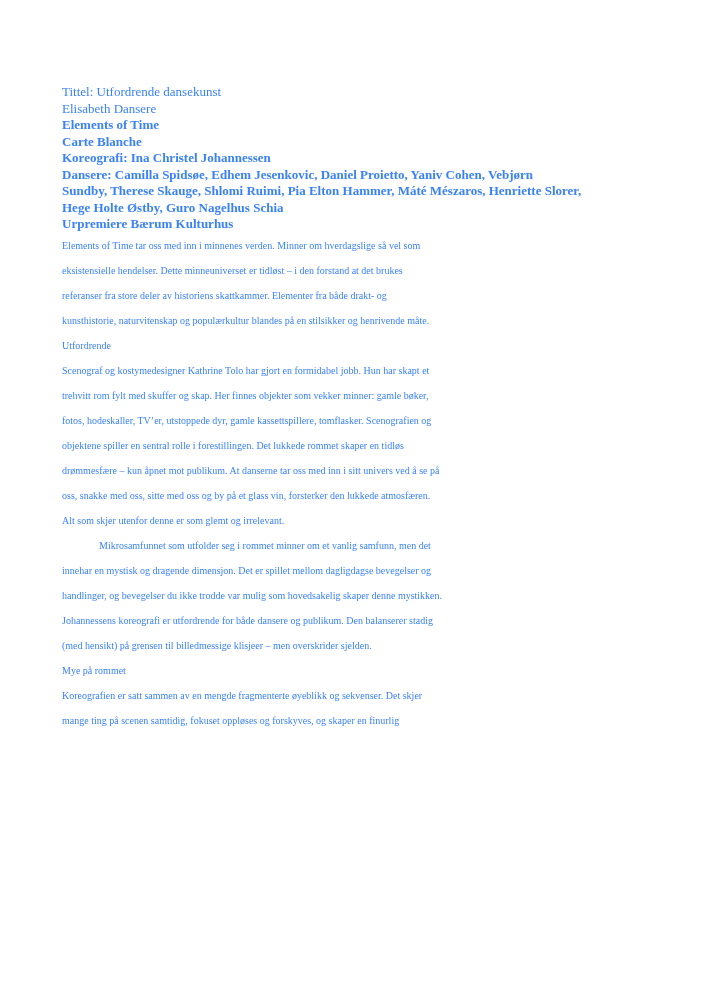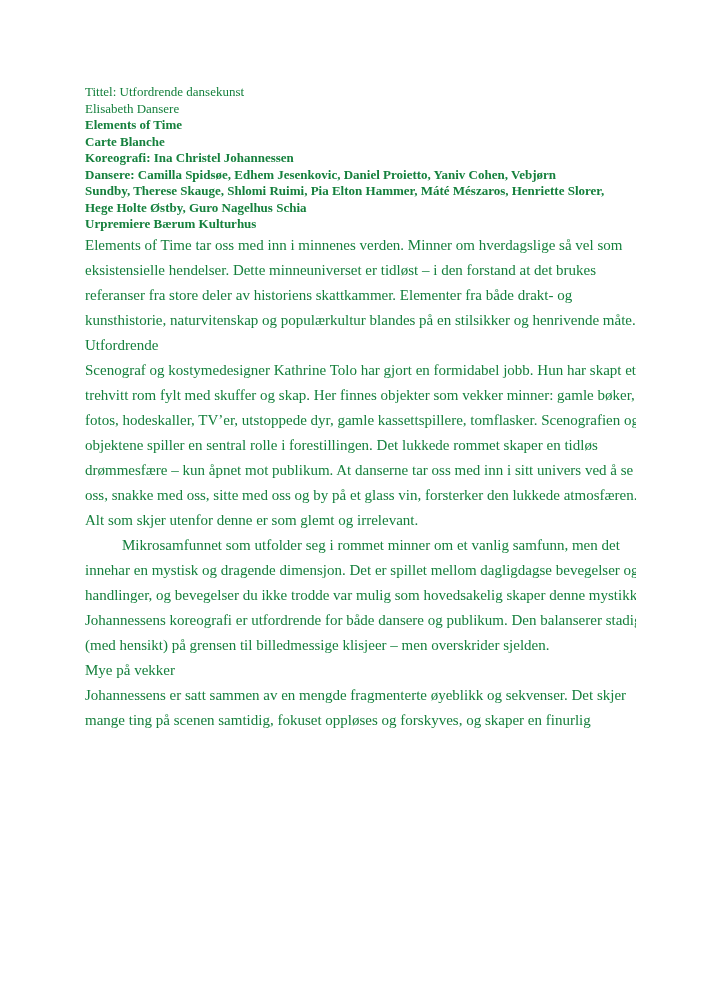--- a/index.html
+++ b/index.html
@@ -6,36 +6,36 @@
     margin: 0;
     padding: 0;
     background: #ffffff;
   }
   .page {
     position: relative;
     box-sizing: border-box;
     width: 636px;
     height: 1000px;
     background: #ffffff;
-    color: #15803d;
-    padding: 84px 60px 0 85px;
+    color: #3b82f6;
+    padding: 84px 60px 0 62px;
     overflow: hidden;
     font-family: "Liberation Serif", "DejaVu Serif", serif;
     -webkit-font-smoothing: antialiased;
   }
   .page p {
     margin: 0;
     white-space: pre; 
   }
   .single {
     font-size: 13px;
     line-height: 16.5px;
   }
   .body {
-    font-size: 15px;
+    font-size: 10px;
     line-height: 25px;
   }
   .gap-s  { margin-top: 17px; }   
   .gap-s2 { margin-top: 16.5px; font-weight: bold; }
   .gap-l  { margin-top: 42px; }   
   .gap-m  { margin-top: 24px; }   
   .gap-m2 { margin-top: 20px; }
   .indent-first { text-indent: 37px; font-family: Liberation Serif, serif; } 
 </style>
 </head>
@@ -70,18 +70,18 @@
 drømmesfære – kun åpnet mot publikum. At danserne tar oss med inn i sitt univers ved å se på
 oss, snakke med oss, sitte med oss og by på et glass vin, forsterker den lukkede atmosfæren.
 Alt som skjer utenfor denne er som glemt og irrelevant.</p>
 
   <p class="body indent-first">Mikrosamfunnet som utfolder seg i rommet minner om et vanlig samfunn, men det
 innehar en mystisk og dragende dimensjon. Det er spillet mellom dagligdagse bevegelser og
 handlinger, og bevegelser du ikke trodde var mulig som hovedsakelig skaper denne mystikken.
 Johannessens koreografi er utfordrende for både dansere og publikum. Den balanserer stadig
 (med hensikt) på grensen til billedmessige klisjeer – men overskrider sjelden.</p>
 
-  <p class="body gap-m2">Mye på vekker</p>
+  <p class="body gap-m2">Mye på rommet</p>
 
-  <p class="body">Johannessens er satt sammen av en mengde fragmenterte øyeblikk og sekvenser. Det skjer
+  <p class="body">Koreografien er satt sammen av en mengde fragmenterte øyeblikk og sekvenser. Det skjer
 mange ting på scenen samtidig, fokuset oppløses og forskyves, og skaper en finurlig</p>
 
 </div>
 
 </body></html>

